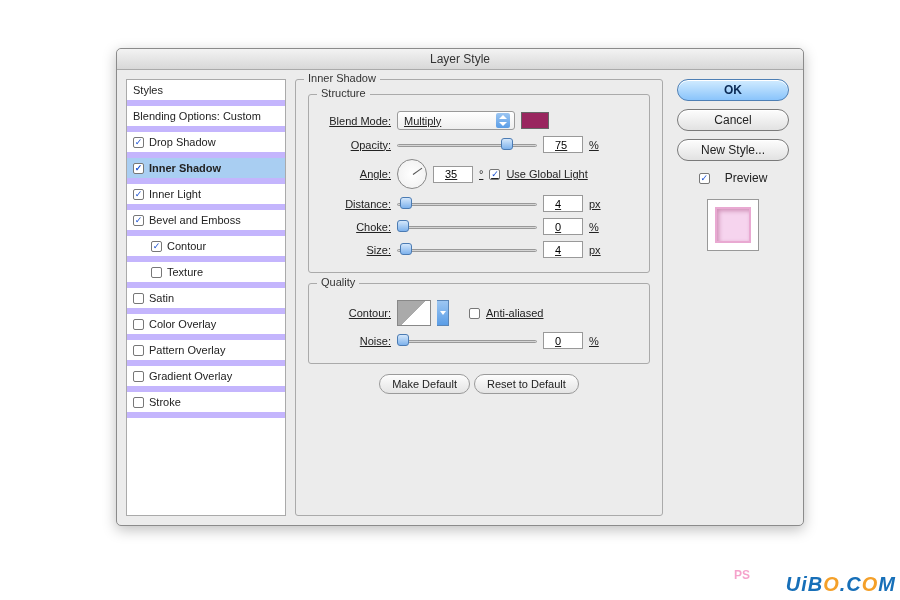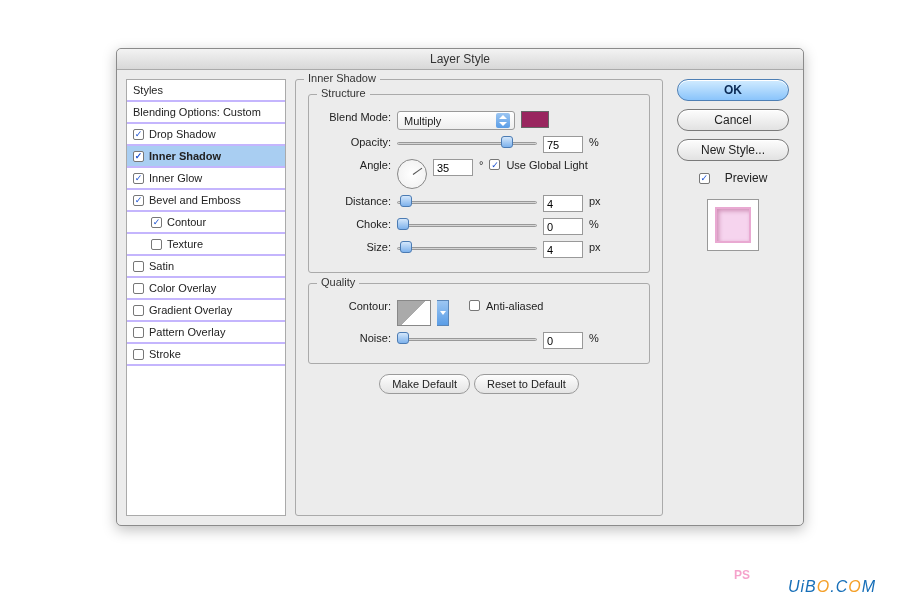--- a/index.html
+++ b/index.html
@@ -42,21 +42,21 @@
   }
   
   .sidebar {
     width: 160px;
     background: #fff;
     border: 1px solid #aaa;
     font-size: 11px;
   }
   .sb-row {
     padding: 4px 6px;
-    border-bottom: 2px solid #c4b5fd;
+    border-bottom: 6px solid #c4b5fd;
     display: flex;
     align-items: center;
     gap: 5px;
   }
   .sb-row.header { background: #fff; }
   .sb-row.selected { background: #a9cef2; font-weight: bold; }
   .sb-row.indent { padding-left: 24px; }
   .cb {
     width: 11px; height: 11px;
     border: 1px solid #777;
@@ -82,23 +82,24 @@
     top: -8px; left: 8px;
     background: #ececec;
     padding: 0 4px;
     font-size: 11px;
     color: #333;
   }
   .outer-box { height: calc(100% - 0px); }
   .outer-box .inner-area { padding: 4px 2px; }
   .row {
     display: flex;
-    align-items: flex-start;
+    align-items: center;
     margin: 6px 0;
     gap: 6px;
+    text-decoration: underline;
   }
   .lbl { width: 72px; text-align: right; color: #222; }
   .select {
     border: 1px solid #9a9a9a;
     background: linear-gradient(#fff,#eee);
     height: 19px;
     border-radius: 3px;
     display: flex; align-items: center;
     padding: 0 4px 0 6px;
     font-size: 11px;
@@ -139,21 +140,21 @@
     width: 12px; height: 12px;
     background: linear-gradient(#d4e7fb,#7eb2ec);
     border: 1px solid #4b7bb3;
     border-radius: 3px;
   }
   .numfield {
     width: 40px; height: 17px;
     border: 1px solid #999;
     background: #fff;
     font-size: 11px;
-    padding: 1px 3px;
+    padding: 1px 11px;
     text-align: left;
   }
   .unit { width: 16px; }
   .angle-ring {
     width: 30px; height: 30px;
     border: 1px solid #888;
     border-radius: 50%;
     background: radial-gradient(#fff,#eee);
     position: relative;
   }
@@ -218,23 +219,23 @@
     display: flex; align-items: center; justify-content: center;
   }
   .preview-inner {
     width: 36px; height: 36px;
     background: #f6d4ee;
     border: 2px solid #e9a9d2;
     box-shadow: inset 2px 2px 4px rgba(150,40,100,0.4);
   }
   .watermark {
     position: absolute;
-    right: 24px; bottom: 4px;
-    font-size: 16px;
-    font-weight: normal;
+    right: 4px; bottom: 4px;
+    font-size: 20px;
+    font-weight: bold;
     color: #0b68b5;
     font-style: italic;
     letter-spacing: 1px;
     opacity: 0.95;
   }
   .watermark .dot { color: #f49b1e; }
   .ps-mark {
     position: absolute;
     right: 150px; bottom: 18px;
     font-size: 12px; font-weight: bold;
@@ -258,21 +259,21 @@
       <div class="sb-row">
           <span class="cb checked"></span>
           <span>Drop Shadow</span>
         </div>
       <div class="sb-row selected">
           <span class="cb checked"></span>
           <span>Inner Shadow</span>
         </div>
       <div class="sb-row">
           <span class="cb checked"></span>
-          <span>Inner Glow</span>
+          <span>Inner Light</span>
         </div>
       <div class="sb-row">
           <span class="cb checked"></span>
           <span>Bevel and Emboss</span>
         </div>
       <div class="sb-row indent">
           <span class="cb checked"></span>
           <span>Contour</span>
         </div>
       <div class="sb-row indent">
@@ -282,25 +283,25 @@
       <div class="sb-row">
           <span class="cb"></span>
           <span>Satin</span>
         </div>
       <div class="sb-row">
           <span class="cb"></span>
           <span>Color Overlay</span>
         </div>
       <div class="sb-row">
           <span class="cb"></span>
+          <span>Pattern Overlay</span>
+        </div>
+      <div class="sb-row">
+          <span class="cb"></span>
           <span>Gradient Overlay</span>
-        </div>
-      <div class="sb-row">
-          <span class="cb"></span>
-          <span>Pattern Overlay</span>
         </div>
       <div class="sb-row">
           <span class="cb"></span>
           <span>Stroke</span>
         </div>
     </div>
 
     <div class="main">
       <div class="gbox outer-box">
         <div class="legend">Inner Shadow</div>

